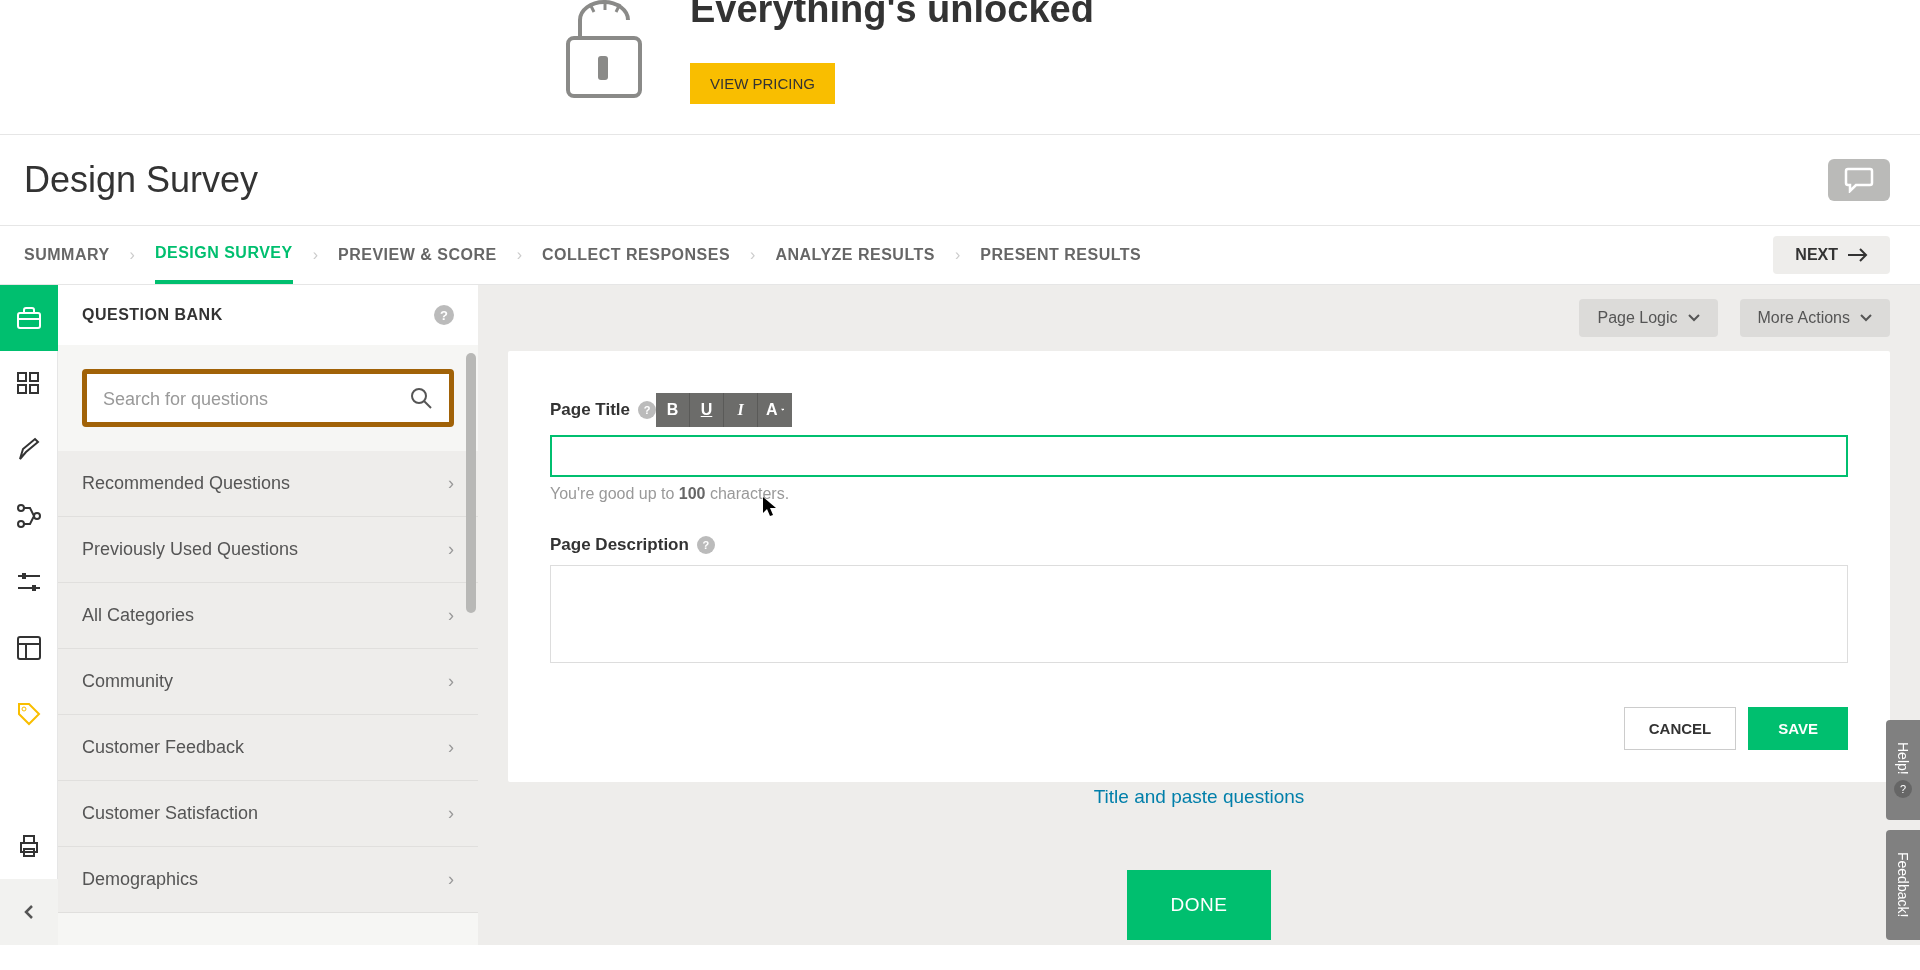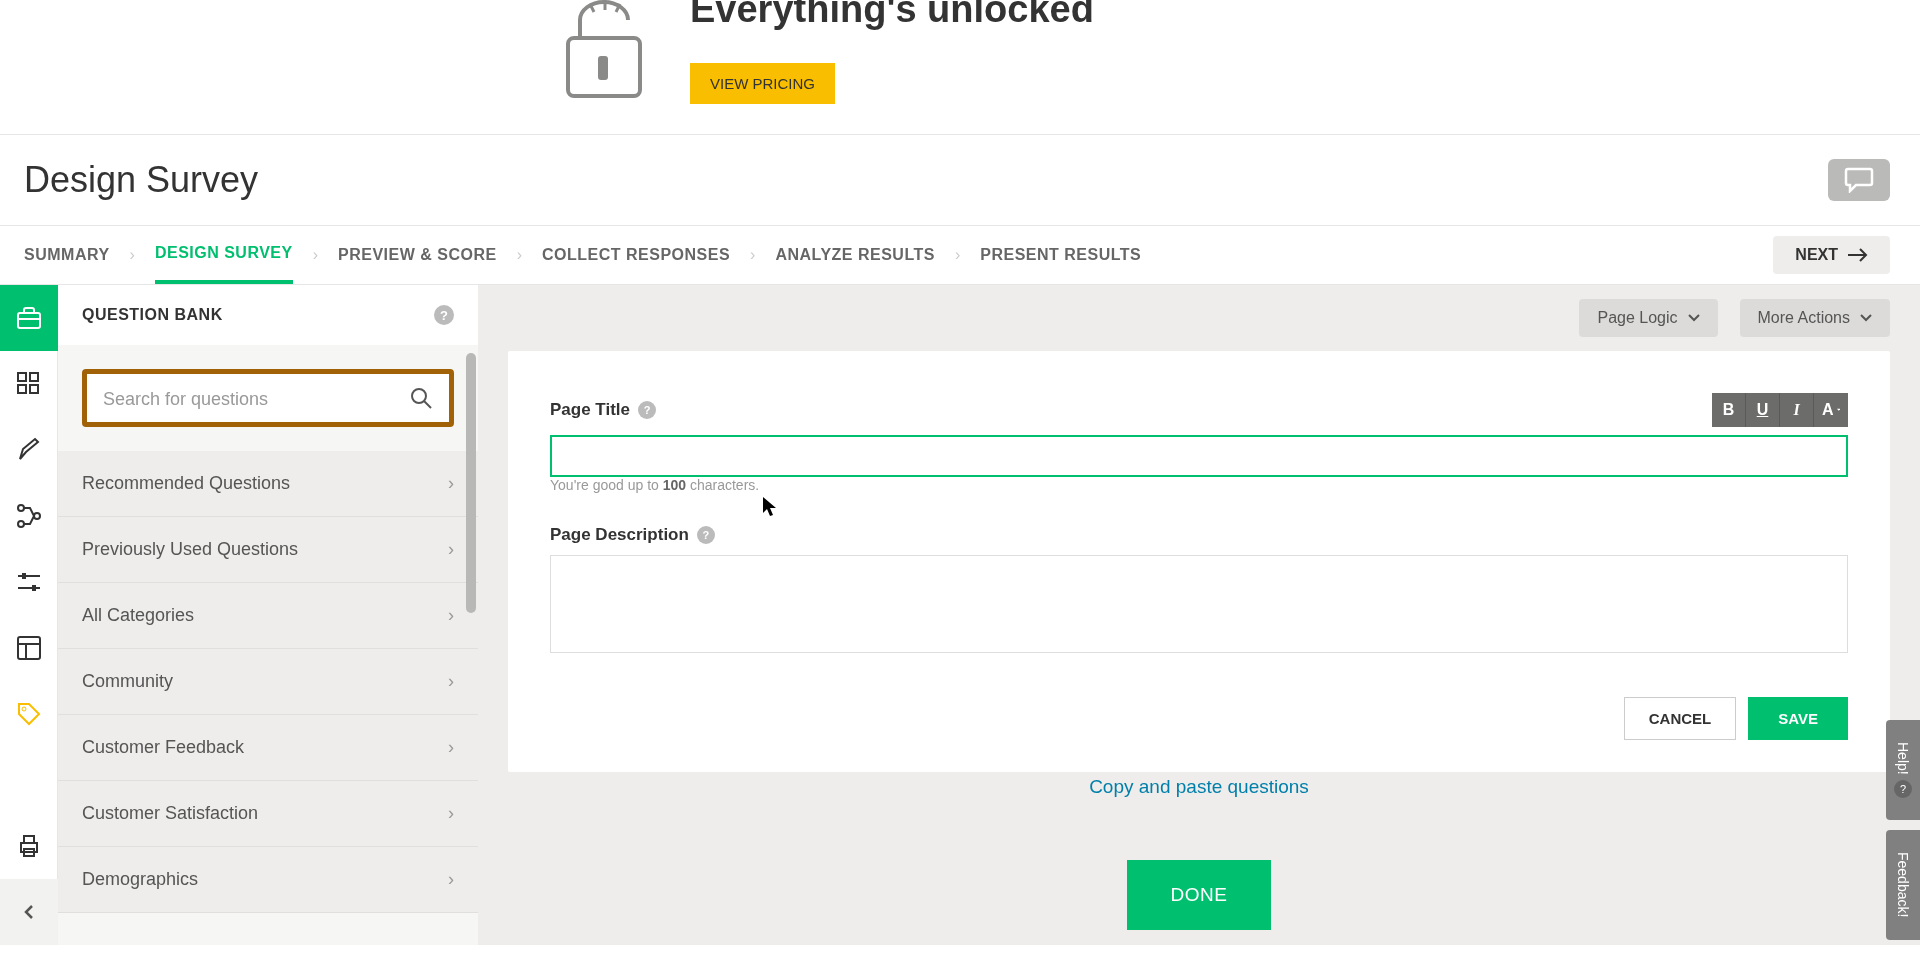--- a/index.html
+++ b/index.html
@@ -51,33 +51,33 @@
 
 .scrollbar-track { position: absolute; right: 0; top: 68px; width: 14px; height: 260px; }
 .scrollbar-thumb { width: 10px; height: 260px; background: #b8b8b6; border-radius: 5px; margin: 0 auto; }
 
 .main { flex: 1; background: #eeedeb; position: relative; padding: 0 30px; }
 
 .page-actions { display: flex; justify-content: flex-end; gap: 22px; padding: 14px 0; }
 .action-dropdown { background: #dcdbd9; padding: 10px 18px; border-radius: 4px; font-size: 16px; font-weight: 500; color: #555; cursor: pointer; display: flex; align-items: center; gap: 10px; }
 
 .editor-panel { background: #fff; border-radius: 2px; margin: 0 0 0 0; padding: 42px 42px 32px 42px; position: relative; }
-.field-row { display: flex; align-items: center; justify-content: space-between; margin-bottom: 8px; }
+.field-row { display: flex; align-items: center; justify-content: flex-start; margin-bottom: 8px; }
 .field-label-wrap { display: flex; align-items: center; gap: 8px; }
 .field-label { font-weight: 600; font-size: 17px; color: #333; }
 .help-circle-sm { width: 18px; height: 18px; border-radius: 50%; background: #bbb; color: #fff; display: flex; align-items: center; justify-content: center; font-size: 11px; font-weight: 600; cursor: pointer; }
 .format-toolbar { display: flex; background: #6c6c6a; }
 .fmt-btn { width: 34px; height: 34px; display: flex; align-items: center; justify-content: center; color: #fff; font-weight: 700; cursor: pointer; font-size: 16px; border-right: 1px solid #5a5a58; }
 .fmt-btn:last-child { border-right: none; }
 .fmt-btn.italic { font-style: italic; font-family: Georgia, serif; }
 .fmt-btn.under { text-decoration: underline; }
 .fmt-color { display: flex; align-items: center; gap: 3px; padding: 0 8px; }
 
 .title-input { width: 100%; border: 2px solid #00bf6f; padding: 10px 12px; font-size: 16px; outline: none; }
-.char-hint { font-size: 14px; color: #999; }
+.char-hint { font-size: 16px; color: #999; margin-top: 8px; }
 .char-hint strong { color: #666; font-weight: 600; }
 
 .desc-block { margin-top: 32px; }
 .desc-input { width: 100%; height: 98px; border: 1px solid #ddd; padding: 12px; font-size: 16px; outline: none; resize: none; margin-top: 10px; }
 
 .panel-footer { display: flex; justify-content: flex-end; gap: 12px; margin-top: 40px; }
 .btn-cancel { border: 1px solid #ccc; background: #fff; padding: 12px 24px; font-weight: 600; font-size: 15px; color: #333; cursor: pointer; }
 .btn-save { background: #00bf6f; color: #fff; padding: 12px 30px; font-weight: 600; font-size: 15px; border: none; cursor: pointer; }
 
 .copy-link { text-align: center; margin-top: 4px; }
@@ -311,21 +311,21 @@
         <textarea class="desc-input" style=""></textarea>
       </div>
 
       <div class="panel-footer">
         <button class="btn-cancel">CANCEL</button>
         <button class="btn-save">SAVE</button>
       </div>
     </div>
 
     <div class="copy-link">
-      <a>Copy and paste questions</a>
+      <a>Title and paste questions</a>
     </div>
 
     <div class="done-wrap">
       <button class="done-btn">DONE</button>
     </div>
   </div>
 </div>
 
 <div class="cursor-arrow">
   <svg width="16" height="20" viewBox="0 0 16 20">

